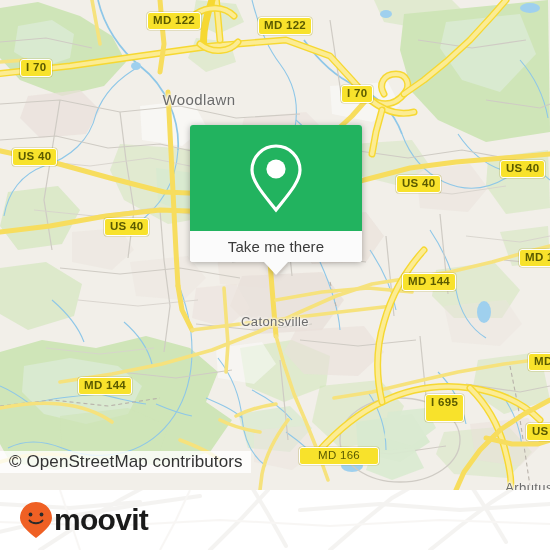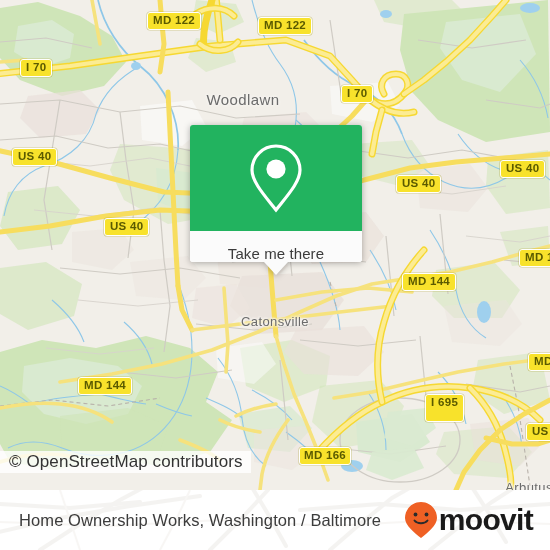--- a/index.html
+++ b/index.html
@@ -64,21 +64,21 @@
     height: 106px;
     background: #22b35f;
     display: flex;
     align-items: center;
     justify-content: center;
   }
   #popup-footer {
     height: 31px;
     background: #fbfbfb;
     display: flex;
-    align-items: flex-end;
+    align-items: center;
     justify-content: center;
   }
   #popup-label {
     font-size: 15px;
     color: #3b3b3b;
     letter-spacing: 0.1px;
   }
   #popup-tail {
     position: absolute;
     left: 50%;
@@ -349,41 +349,41 @@
 
       <path class="prim" d="M0 408 C20 404 40 402 60 404 C80 406 98 412 112 422"></path>
       <path class="prim" d="M0 462 C24 454 48 452 70 456"></path>
 
       <path class="prim" d="M0 62 L26 60"></path>
       <path class="prim" d="M92 0 L96 22 L100 44"></path>
     </svg>
 
     <div></div>
     <div id="place-labels">
-        <div style="position: absolute; left: 199px; top: 99px; transform: translate(-50%, -50%); white-space: nowrap; font-size: 15px; color: rgb(107, 107, 107); letter-spacing: 0.4px; text-shadow: rgb(246, 244, 240) 0px 0px 3px, rgb(246, 244, 240) 0px 0px 3px, rgb(246, 244, 240) 1px 1px 2px, rgb(246, 244, 240) -1px -1px 2px; margin-left: 44px;">Woodlawn</div>
+        <div style="position: absolute; left: 199px; top: 99px; transform: translate(-50%, -50%); white-space: nowrap; font-size: 15px; color: rgb(107, 107, 107); letter-spacing: 0.4px; text-shadow: rgb(246, 244, 240) 0px 0px 3px, rgb(246, 244, 240) 0px 0px 3px, rgb(246, 244, 240) 1px 1px 2px, rgb(246, 244, 240) -1px -1px 2px;">Woodlawn</div>
         <div style="position: absolute; left: 275px; top: 321px; transform: translate(-50%, -50%); white-space: nowrap; font-size: 13px; color: rgb(107, 107, 107); letter-spacing: 0.4px; text-shadow: rgb(246, 244, 240) 0px 0px 3px, rgb(246, 244, 240) 0px 0px 3px, rgb(246, 244, 240) 1px 1px 2px, rgb(246, 244, 240) -1px -1px 2px;">Catonsville</div>
         <div style="position: absolute; left: 529px; top: 487px; transform: translate(-50%, -50%); white-space: nowrap; font-size: 13px; color: rgb(107, 107, 107); letter-spacing: 0.4px; text-shadow: rgb(246, 244, 240) 0px 0px 3px, rgb(246, 244, 240) 0px 0px 3px, rgb(246, 244, 240) 1px 1px 2px, rgb(246, 244, 240) -1px -1px 2px;">Arbutus</div>
       </div>
 
     <div id="shield-layer">
         <div style="position: absolute; left: 147px; top: 12px; white-space: nowrap; font-size: 11.5px; font-weight: bold; color: rgb(90, 90, 0); background: rgb(248, 226, 43); border: 1.4px solid rgb(255, 255, 255); border-radius: 3px; padding: 1px 5px 2px; line-height: 13px; letter-spacing: 0.3px; box-shadow: rgba(150, 140, 0, 0.35) 0px 0px 0px 0.6px;">MD 122</div>
         <div style="position: absolute; left: 258px; top: 17px; white-space: nowrap; font-size: 11.5px; font-weight: bold; color: rgb(90, 90, 0); background: rgb(248, 226, 43); border: 1.4px solid rgb(255, 255, 255); border-radius: 3px; padding: 1px 5px 2px; line-height: 13px; letter-spacing: 0.3px; box-shadow: rgba(150, 140, 0, 0.35) 0px 0px 0px 0.6px;">MD 122</div>
         <div style="position: absolute; left: 20px; top: 59px; white-space: nowrap; font-size: 11.5px; font-weight: bold; color: rgb(90, 90, 0); background: rgb(248, 226, 43); border: 1.4px solid rgb(255, 255, 255); border-radius: 3px; padding: 1px 5px 2px; line-height: 13px; letter-spacing: 0.3px; box-shadow: rgba(150, 140, 0, 0.35) 0px 0px 0px 0.6px;">I 70</div>
         <div style="position: absolute; left: 341px; top: 85px; white-space: nowrap; font-size: 11.5px; font-weight: bold; color: rgb(90, 90, 0); background: rgb(248, 226, 43); border: 1.4px solid rgb(255, 255, 255); border-radius: 3px; padding: 1px 5px 2px; line-height: 13px; letter-spacing: 0.3px; box-shadow: rgba(150, 140, 0, 0.35) 0px 0px 0px 0.6px;">I 70</div>
         <div style="position: absolute; left: 12px; top: 148px; white-space: nowrap; font-size: 11.5px; font-weight: bold; color: rgb(90, 90, 0); background: rgb(248, 226, 43); border: 1.4px solid rgb(255, 255, 255); border-radius: 3px; padding: 1px 5px 2px; line-height: 13px; letter-spacing: 0.3px; box-shadow: rgba(150, 140, 0, 0.35) 0px 0px 0px 0.6px;">US 40</div>
         <div style="position: absolute; left: 104px; top: 218px; white-space: nowrap; font-size: 11.5px; font-weight: bold; color: rgb(90, 90, 0); background: rgb(248, 226, 43); border: 1.4px solid rgb(255, 255, 255); border-radius: 3px; padding: 1px 5px 2px; line-height: 13px; letter-spacing: 0.3px; box-shadow: rgba(150, 140, 0, 0.35) 0px 0px 0px 0.6px;">US 40</div>
         <div style="position: absolute; left: 396px; top: 175px; white-space: nowrap; font-size: 11.5px; font-weight: bold; color: rgb(90, 90, 0); background: rgb(248, 226, 43); border: 1.4px solid rgb(255, 255, 255); border-radius: 3px; padding: 1px 5px 2px; line-height: 13px; letter-spacing: 0.3px; box-shadow: rgba(150, 140, 0, 0.35) 0px 0px 0px 0.6px;">US 40</div>
         <div style="position: absolute; left: 500px; top: 160px; white-space: nowrap; font-size: 11.5px; font-weight: bold; color: rgb(90, 90, 0); background: rgb(248, 226, 43); border: 1.4px solid rgb(255, 255, 255); border-radius: 3px; padding: 1px 5px 2px; line-height: 13px; letter-spacing: 0.3px; box-shadow: rgba(150, 140, 0, 0.35) 0px 0px 0px 0.6px;">US 40</div>
         <div style="position: absolute; left: 519px; top: 249px; white-space: nowrap; font-size: 11.5px; font-weight: bold; color: rgb(90, 90, 0); background: rgb(248, 226, 43); border: 1.4px solid rgb(255, 255, 255); border-radius: 3px; padding: 1px 5px 2px; line-height: 13px; letter-spacing: 0.3px; box-shadow: rgba(150, 140, 0, 0.35) 0px 0px 0px 0.6px;">MD 144</div>
         <div style="position: absolute; left: 402px; top: 273px; white-space: nowrap; font-size: 11.5px; font-weight: bold; color: rgb(90, 90, 0); background: rgb(248, 226, 43); border: 1.4px solid rgb(255, 255, 255); border-radius: 3px; padding: 1px 5px 2px; line-height: 13px; letter-spacing: 0.3px; box-shadow: rgba(150, 140, 0, 0.35) 0px 0px 0px 0.6px;">MD 144</div>
         <div style="position: absolute; left: 78px; top: 377px; white-space: nowrap; font-size: 11.5px; font-weight: bold; color: rgb(90, 90, 0); background: rgb(248, 226, 43); border: 1.4px solid rgb(255, 255, 255); border-radius: 3px; padding: 1px 5px 2px; line-height: 13px; letter-spacing: 0.3px; box-shadow: rgba(150, 140, 0, 0.35) 0px 0px 0px 0.6px;">MD 144</div>
         <div style="position: absolute; left: 528px; top: 353px; white-space: nowrap; font-size: 11.5px; font-weight: bold; color: rgb(90, 90, 0); background: rgb(248, 226, 43); border: 1.4px solid rgb(255, 255, 255); border-radius: 3px; padding: 1px 5px 2px; line-height: 13px; letter-spacing: 0.3px; box-shadow: rgba(150, 140, 0, 0.35) 0px 0px 0px 0.6px;">MD 372</div>
         <div style="position: absolute; left: 425px; top: 394px; white-space: nowrap; font-size: 11.5px; font-weight: bold; color: rgb(90, 90, 0); background: rgb(248, 226, 43); border: 1.4px solid rgb(255, 255, 255); border-radius: 3px; padding: 1px 5px 12px; line-height: 13px; letter-spacing: 0.3px; box-shadow: rgba(150, 140, 0, 0.35) 0px 0px 0px 0.6px;">I 695</div>
         <div style="position: absolute; left: 526px; top: 423px; white-space: nowrap; font-size: 11.5px; font-weight: bold; color: rgb(90, 90, 0); background: rgb(248, 226, 43); border: 1.4px solid rgb(255, 255, 255); border-radius: 3px; padding: 1px 5px 2px; line-height: 13px; letter-spacing: 0.3px; box-shadow: rgba(150, 140, 0, 0.35) 0px 0px 0px 0.6px;">US 1</div>
-        <div style="position: absolute; left: 299px; top: 447px; white-space: nowrap; font-size: 11.5px; font-weight: bold; color: rgb(90, 90, 0); background: rgb(248, 226, 43); border: 1.4px solid rgb(255, 255, 255); border-radius: 3px; padding: 1px 4px 2px; line-height: 13px; letter-spacing: 0.3px; box-shadow: rgba(150, 140, 0, 0.35) 0px 0px 0px 0.6px;">MD 166</div>
+        <div style="position: absolute; left: 299px; top: 447px; white-space: nowrap; font-size: 11.5px; font-weight: normal; color: rgb(90, 90, 0); background: rgb(248, 226, 43); border: 1.4px solid rgb(255, 255, 255); border-radius: 3px; padding: 1px 18px 2px; line-height: 13px; letter-spacing: 0.3px; box-shadow: rgba(150, 140, 0, 0.35) 0px 0px 0px 0.6px;">MD 166</div>
       </div>
 
     <div id="popup">
       <div id="popup-card">
         <div id="popup-header">
           <svg width="58" height="72" viewBox="0 0 58 72">
             <path d="M29 4 C15.7 4 5 14.7 5 28 C5 40 18 54 29 68 C40 54 53 40 53 28 C53 14.7 42.3 4 29 4 Z" fill="none" stroke="#ffffff" stroke-width="3.2"></path>
             <circle cx="29" cy="27" r="9.6" fill="#ffffff"></circle>
           </svg>
         </div>
@@ -412,21 +412,20 @@
         <path d="M300 20 L380 14 L460 20 L550 14"></path>
         <path d="M0 14 L70 18 L140 12"></path>
       </g>
       <g stroke="#eeebe6" stroke-width="2" fill="none">
         <path d="M0 32 L110 36 L220 30 L330 36 L440 30 L550 34"></path>
         <path d="M160 60 L176 30 L190 0"></path>
         <path d="M60 0 L70 30 L80 60"></path>
       </g>
     </svg>
 
-    <div id="footer-title">Home Ownership Works, Washington / Baltimore</div>
 
     <div id="brand">
       <svg width="34" height="38" viewBox="0 0 34 38">
         <path d="M17 1 C8.2 1 1 8.2 1 17 C1 24.5 10.4 31.6 17 37 C23.6 31.6 33 24.5 33 17 C33 8.2 25.8 1 17 1 Z" fill="#ef6024"></path>
         <circle cx="11.5" cy="13.5" r="1.9" fill="#2b2b2b"></circle>
         <circle cx="22.5" cy="13.5" r="1.9" fill="#2b2b2b"></circle>
         <path d="M10.5 19.5 C13.2 23.2 20.8 23.2 23.5 19.5" fill="none" stroke="#2b2b2b" stroke-width="1.9" stroke-linecap="round"></path>
       </svg>
       <span id="brand-word">moovit</span>
     </div>

